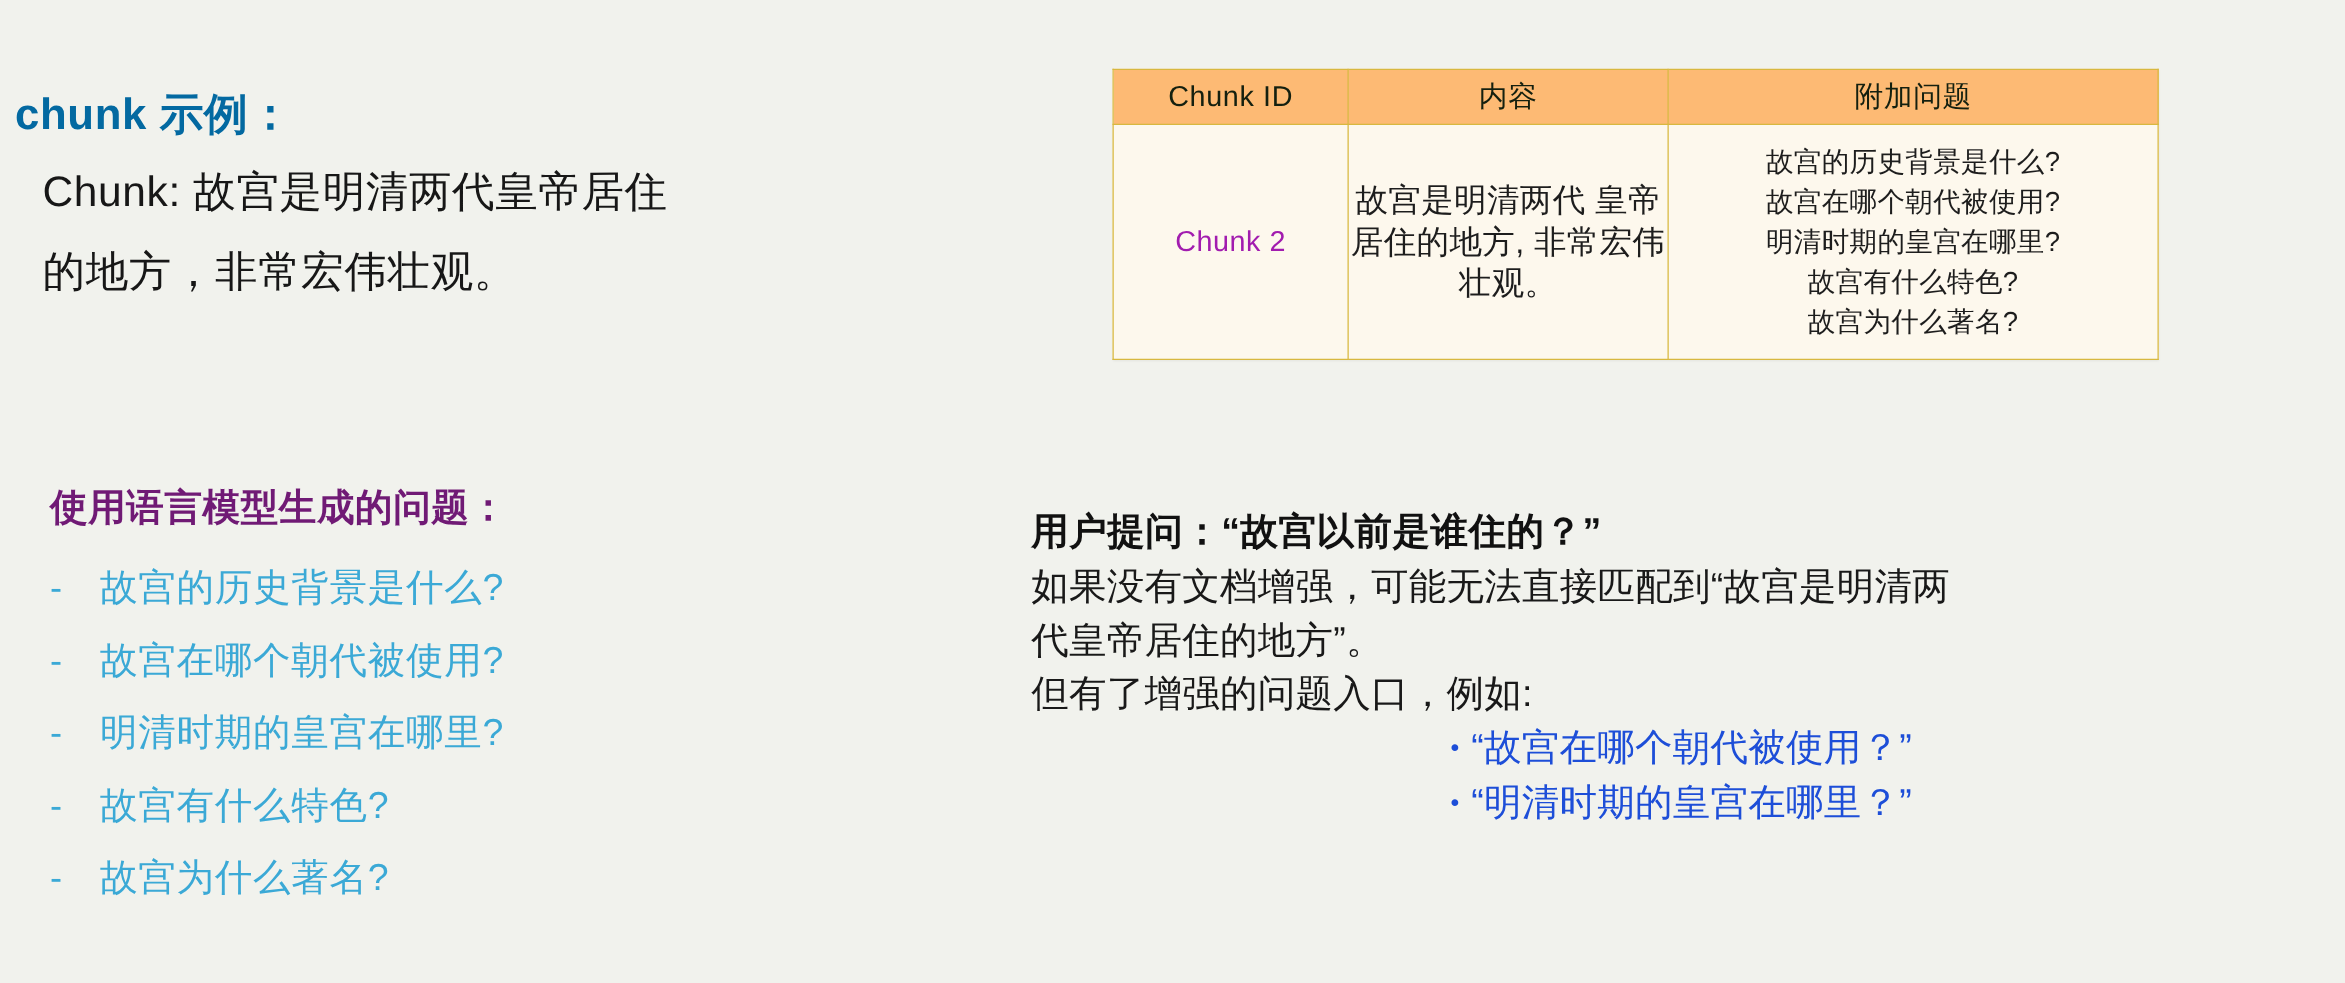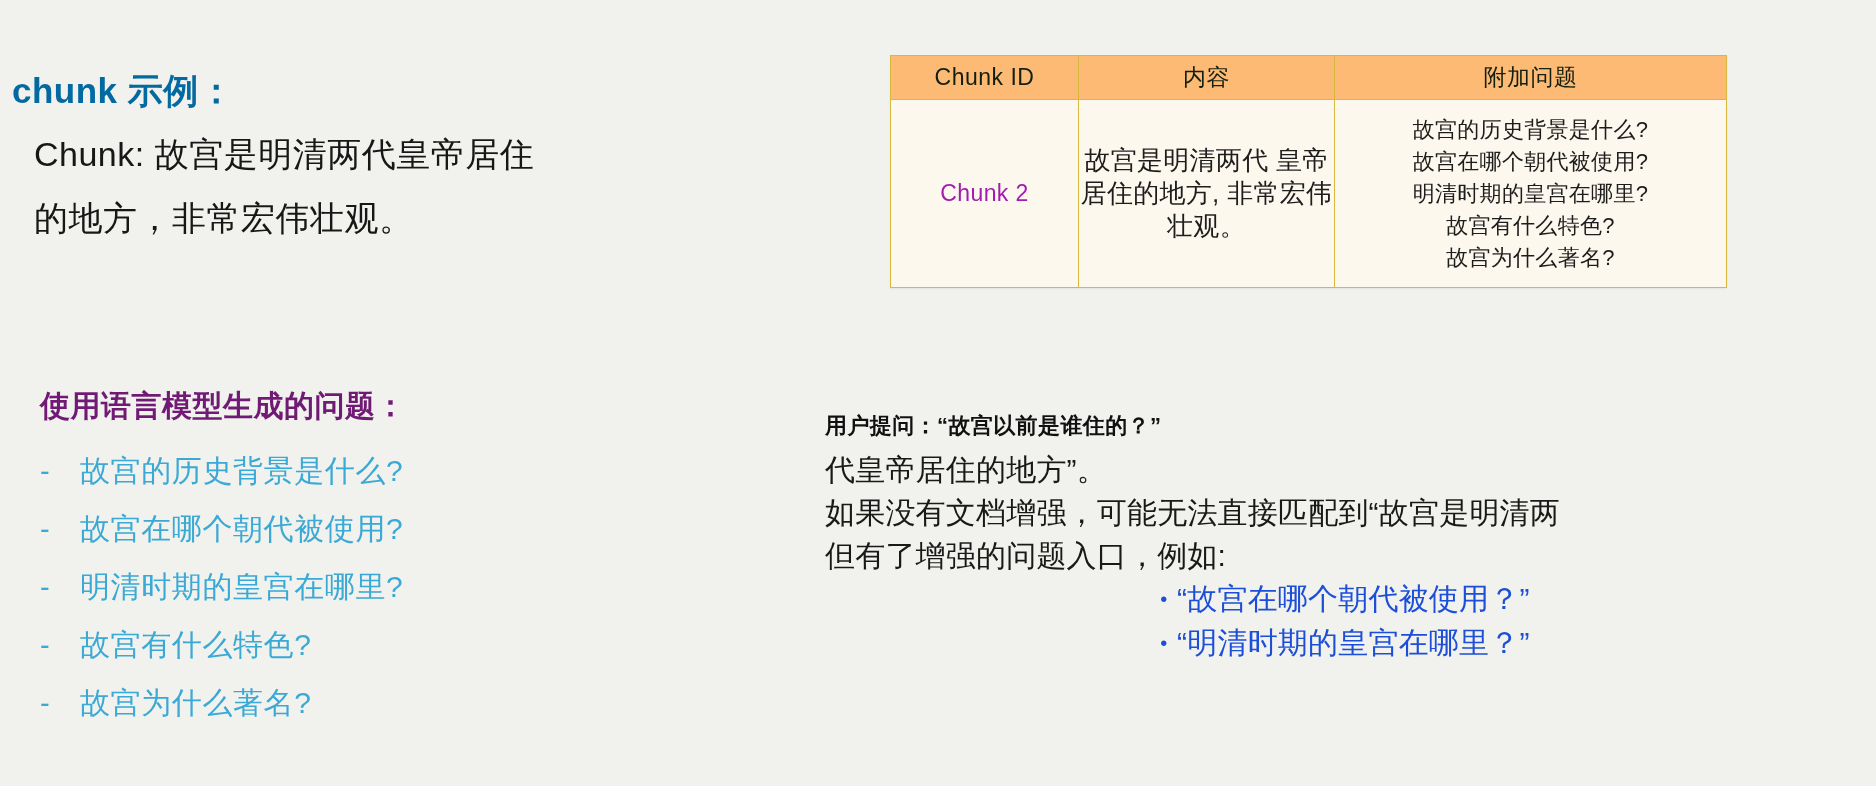--- a/index.html
+++ b/index.html
@@ -153,21 +153,21 @@
   .cell-questions .qline { display: block; }
 
   
   .right-block {
     position: absolute;
     left: 825px;
     top: 404px;
     width: 1040px;
   }
   .ask-heading {
-    font-size: 22px;
+    font-size: 30px;
     font-weight: bold;
     color: #111111;
     letter-spacing: .4px;
     line-height: 44px;
     white-space: nowrap;
   }
   .para {
     font-size: 30px;
     line-height: 43px;
     color: #191919;
@@ -260,22 +260,22 @@
         </td>
       </tr>
     </tbody>
   </table>
 
   <div class="right-block">
 
     <div class="ask-heading">用户提问：“故宫以前是谁住的？”</div>
 
     <div class="para">
+      <div>如果没有文档增强，可能无法直接匹配到“故宫是明清两</div>
       <div>代皇帝居住的地方”。</div>
-      <div>如果没有文档增强，可能无法直接匹配到“故宫是明清两</div>
     </div>
 
     <div class="para">但有了增强的问题入口，例如:</div>
 
     <div class="bullet-line bullet-dot">
       <span>“故宫在哪个朝代被使用？”</span>
     </div>
     <div class="bullet-line bullet-dot">
       <span>“明清时期的皇宫在哪里？”</span>
     </div>

